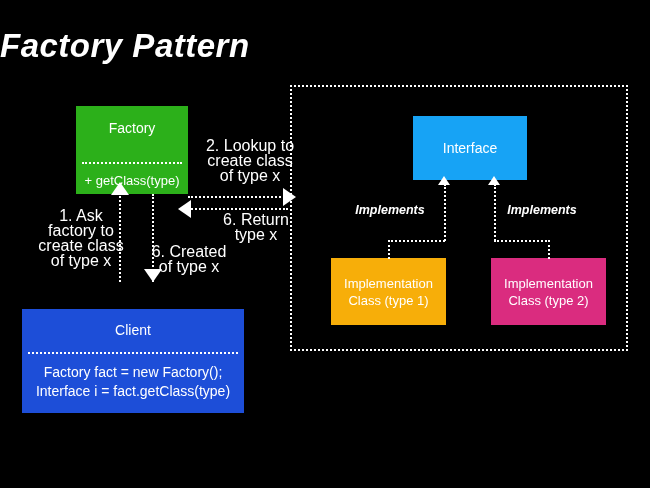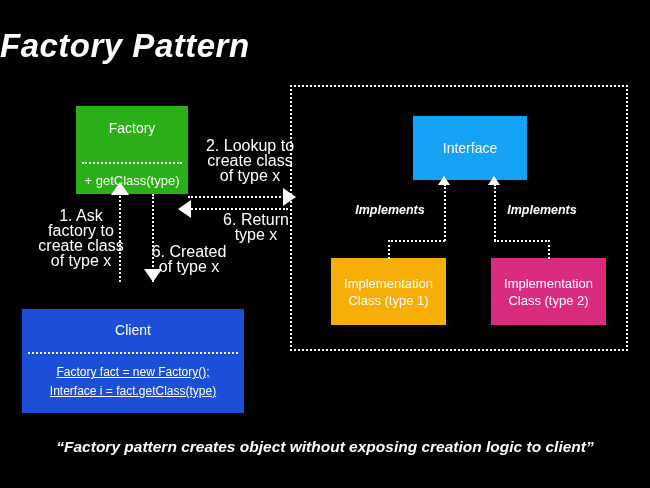--- a/index.html
+++ b/index.html
@@ -83,21 +83,21 @@
   #factory-box .box-sep { margin-top: 25px; }
   #factory-box .box-body { padding-top: 8px; font-size: 13px; }
 
   #client-box {
     left: 22px; top: 281px; width: 222px; height: 104px;
     background: #1d4ed8;
     margin-top: 28px;
   }
   #client-box .box-title { padding-top: 13px; }
   #client-box .box-sep { margin-top: 13px; }
-  #client-box .box-body { padding-top: 9px; font-size: 12px; line-height: 19px; text-decoration: underline; }
+  #client-box .box-body { padding-top: 9px; font-size: 14px; line-height: 19px; }
 
   #interface-box {
     left: 413px; top: 116px; width: 114px; height: 64px;
     background: #17A3F5;
     display: flex; align-items: center; justify-content: center;
   }
   #interface-box .simple-label { font-size: 14px; color:#ffffff; }
 
   #impl1-box {
     left: 331px; top: 258px; width: 115px; height: 67px;
@@ -274,15 +274,14 @@
   </div>
 
   <div class="abs conn-label" id="label-created">
     <div>6. Created</div>
     <div>of type x</div>
   </div>
 
   <div class="abs implements-label" id="implements-1">Implements</div>
   <div class="abs implements-label" id="implements-2">Implements</div>
 
-  <div class="abs" id="caption">“Factory pattern creates object without exposing creation logic to client”</div>
 
 </div>
 
 </body></html>

